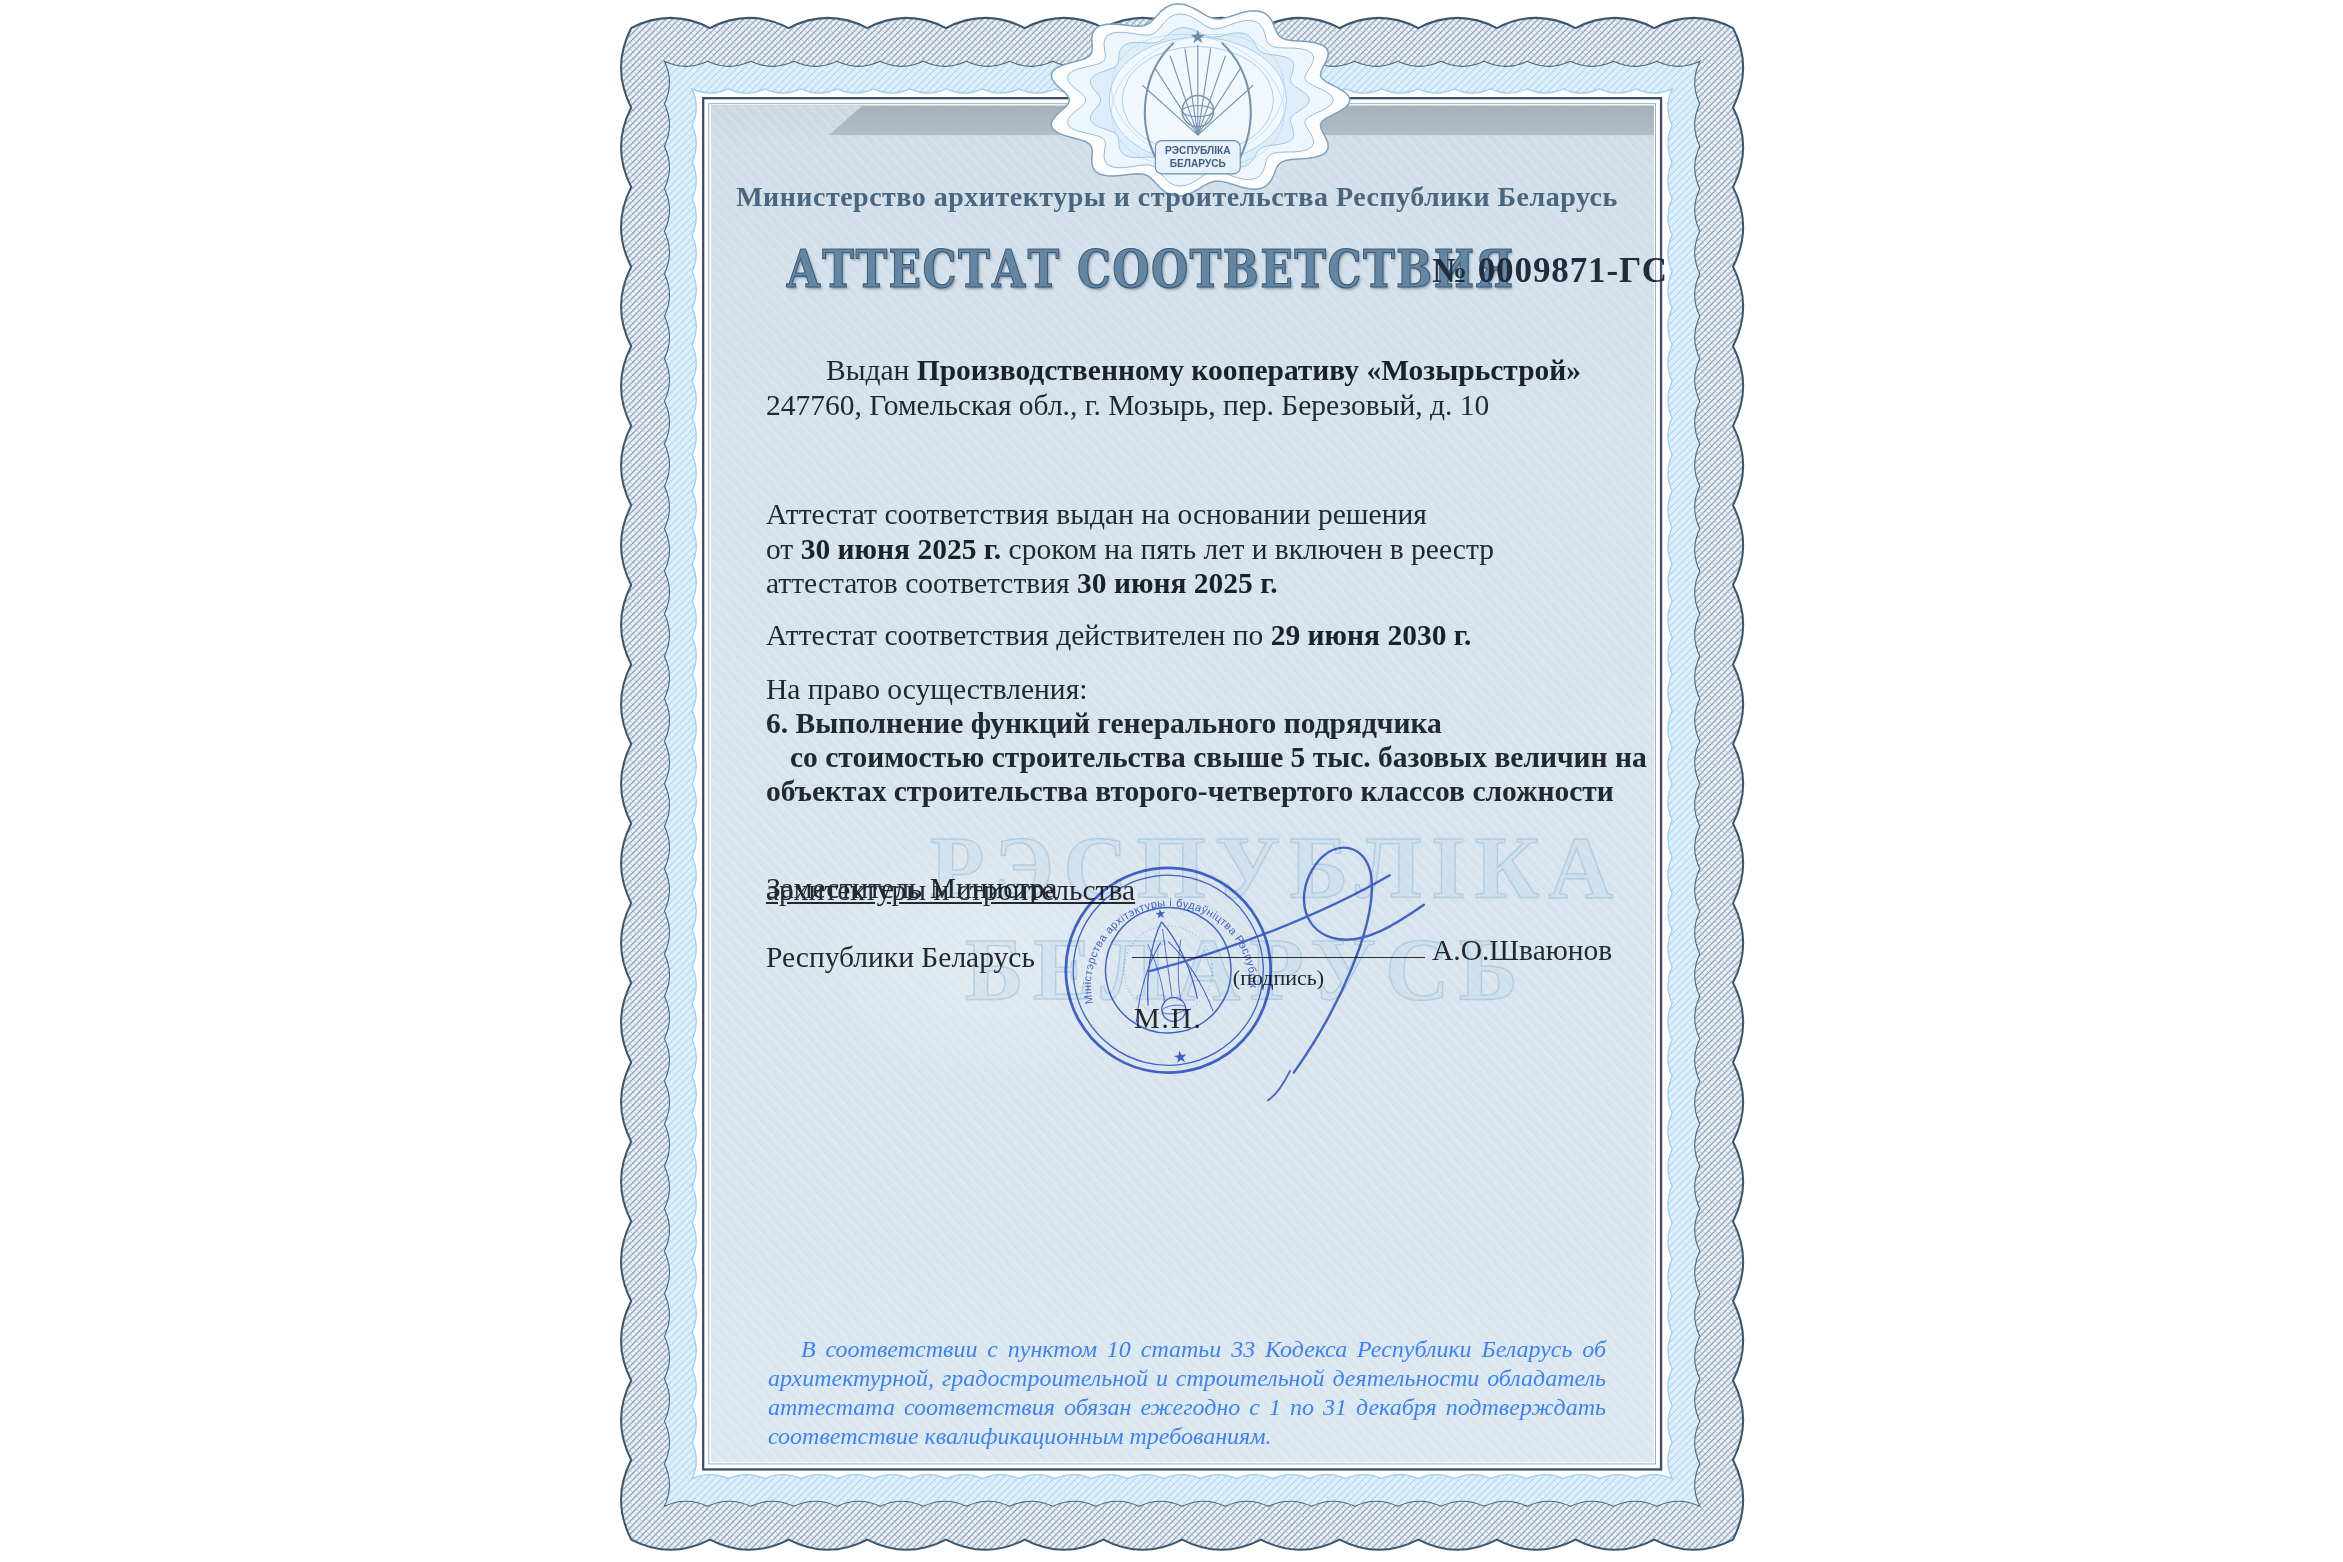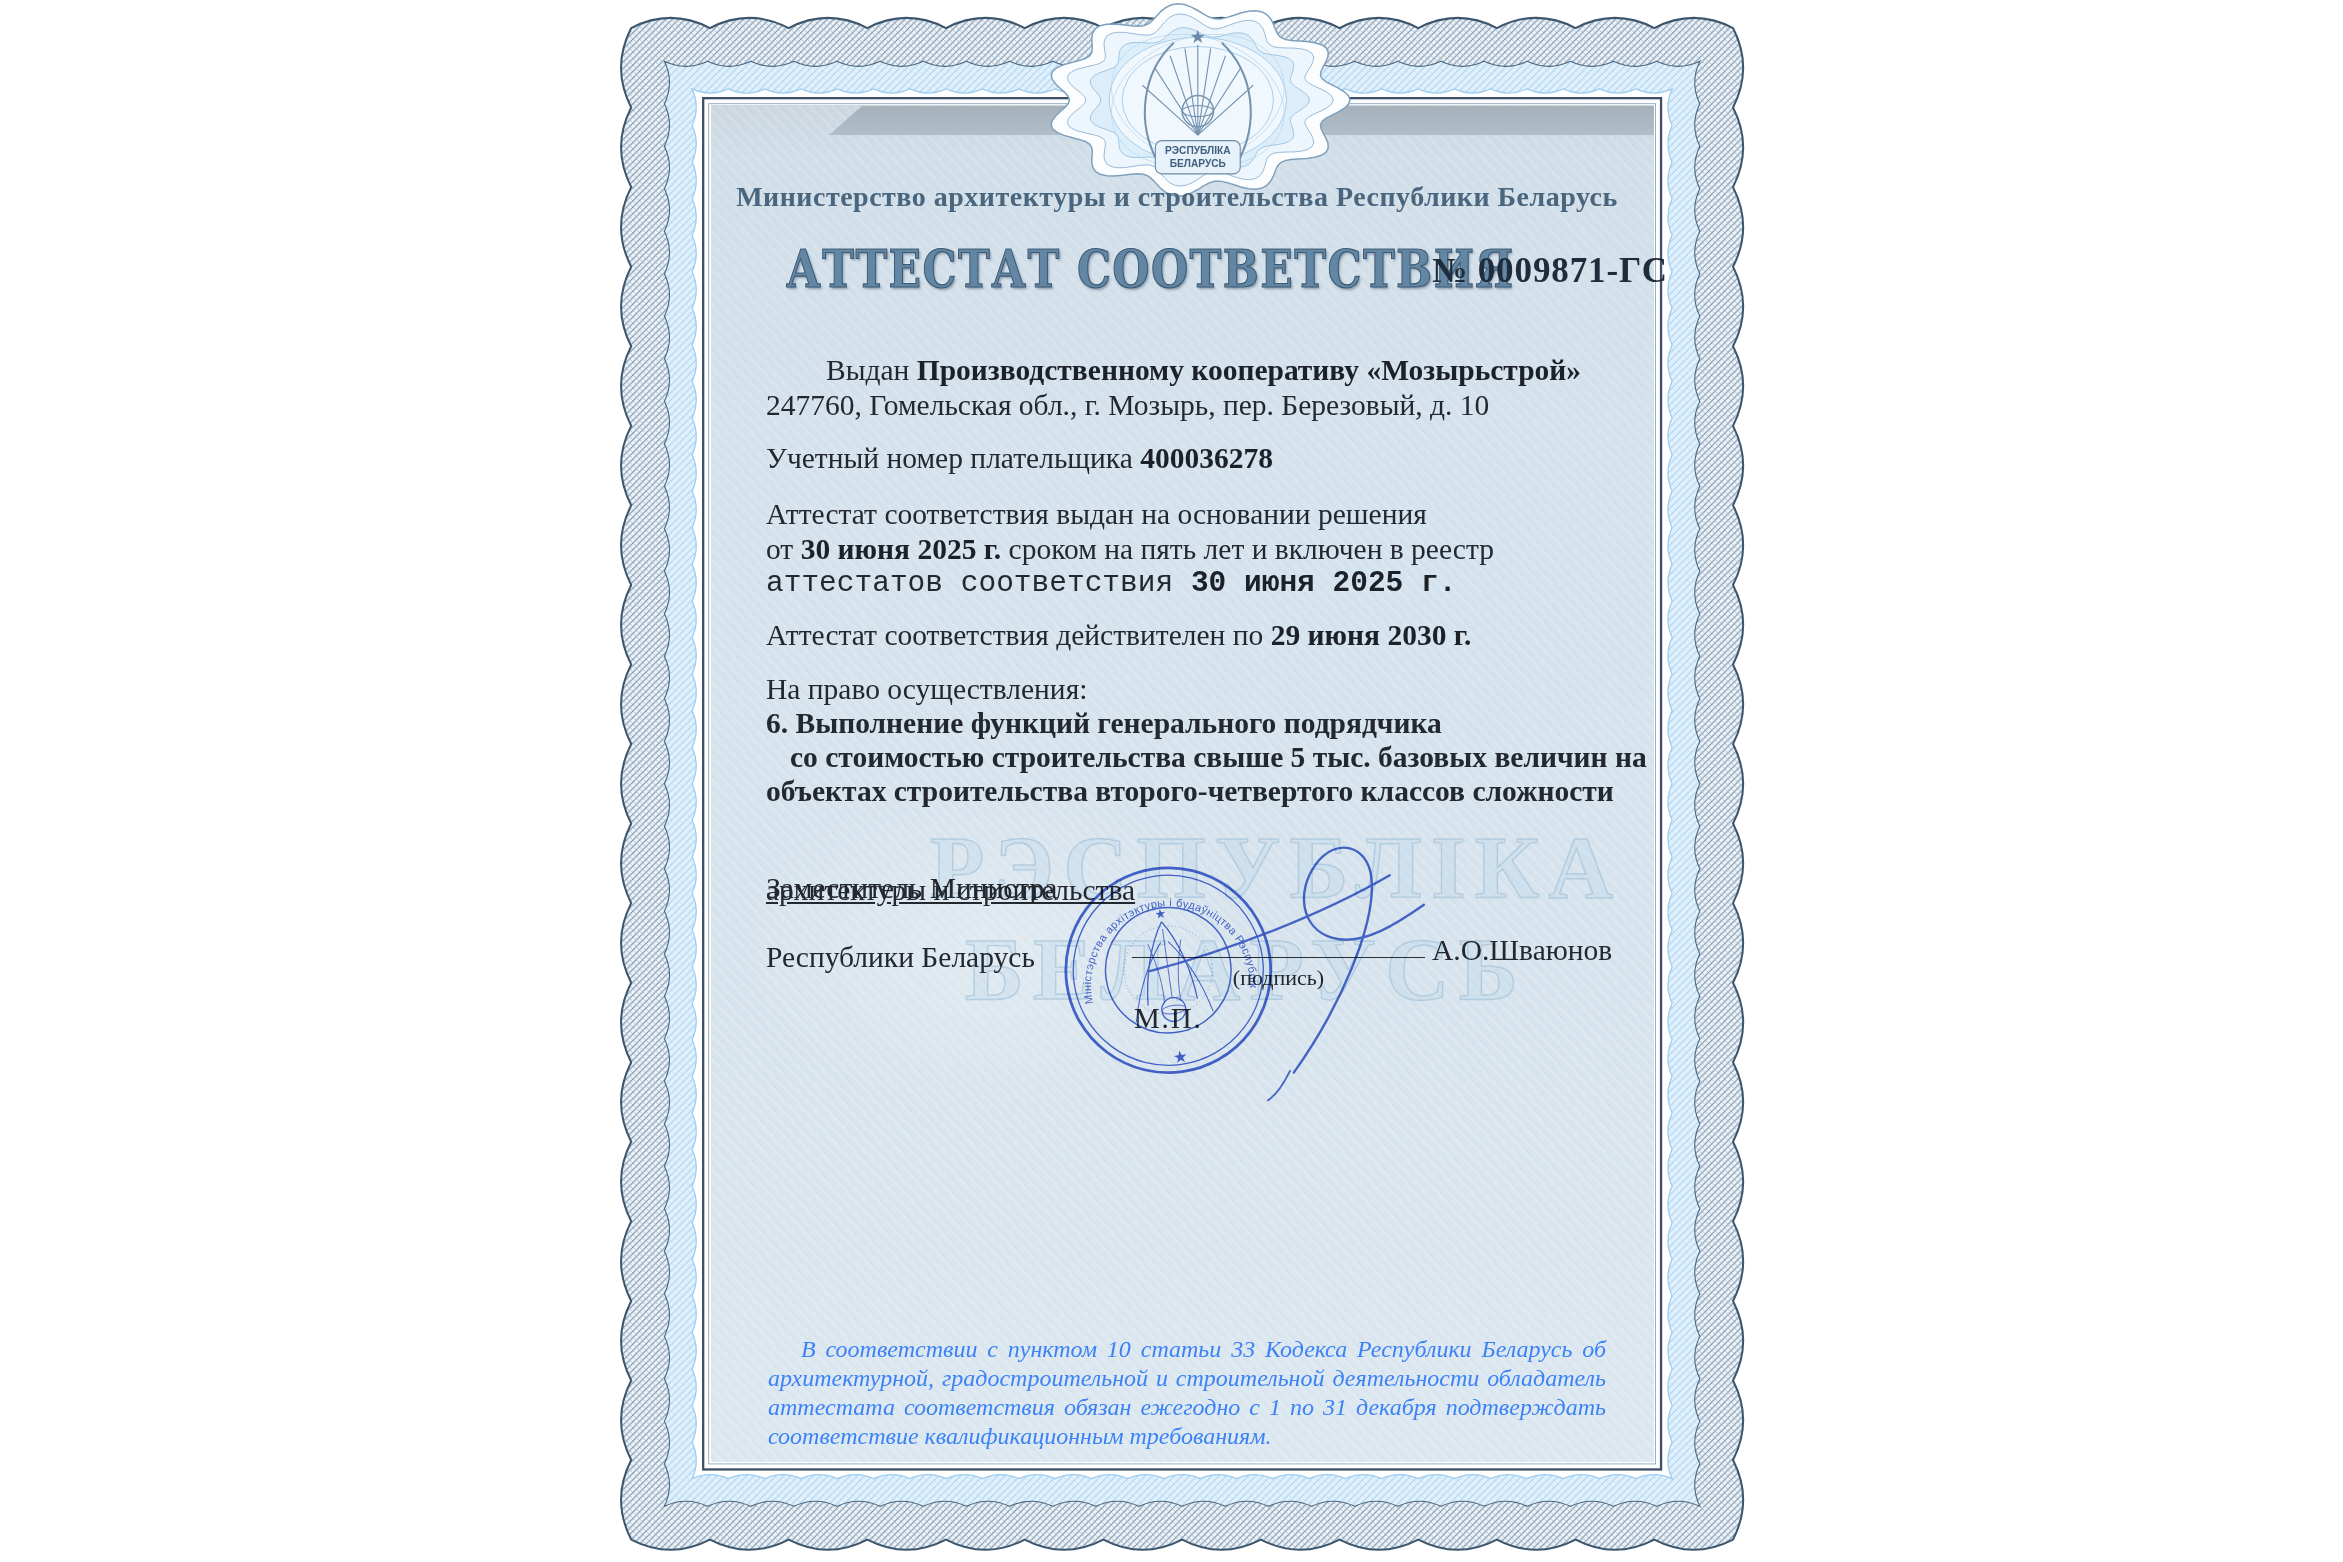--- a/index.html
+++ b/index.html
@@ -120,25 +120,24 @@
   </svg>
 
   <div class="ministry">Министерство архитектуры и строительства Республики Беларусь</div>
 
   <div class="cert-title">АТТЕСТАТ СООТВЕТСТВИЯ</div>
   <div class="cert-number">№ 0009871-ГС</div>
 
   <div class="t" style="left:794px;top:354px;margin-left:32px;"><span>Выдан </span><b>Производственному кооперативу «Мозырьстрой»</b></div>
   <div class="t" style="left:766px;top:389px;">247760, Гомельская обл., г. Мозырь, пер. Березовый, д. 10</div>
 
-  <div class="t" style="left:766px;top:442px;"><span>Учетный номер плательщика </span><b>400036278</b></div>
 
   <div class="t" style="left:766px;top:498px;">Аттестат соответствия выдан на основании решения</div>
   <div class="t" style="left:766px;top:533px;text-align:center;"><span>от </span><b>30 июня 2025 г.</b><span> сроком на пять лет и включен в реестр</span></div>
-  <div class="t" style="left:766px;top:567px;font-family:Liberation Mono, monospace;"><span>аттестатов соответствия </span><b>30 июня 2025 г.</b></div>
+  <div class="t" style="left:766px;top:567px;"><span>аттестатов соответствия </span><b>30 июня 2025 г.</b></div>
 
   <div class="t" style="left:766px;top:619px;"><span>Аттестат соответствия действителен по </span><b>29 июня 2030 г.</b></div>
 
   <div class="t" style="left:766px;top:673px;">На право осуществления:</div>
   <div class="t" style="left:766px;top:707px;font-weight:700;">6. Выполнение функций генерального подрядчика</div>
   <div class="t" style="left:790px;top:741px;font-weight:700;">со стоимостью строительства свыше 5 тыс. базовых величин на</div>
   <div class="t" style="left:766px;top:775px;font-weight:700;">объектах строительства второго-четвертого классов сложности</div>
 
   <div class="t" style="left:766px;top:866px;margin-top:6px;">Заместитель Министра</div>
   <div class="t" style="left:766px;top:874px;text-decoration:underline;">архитектуры и строительства</div>

